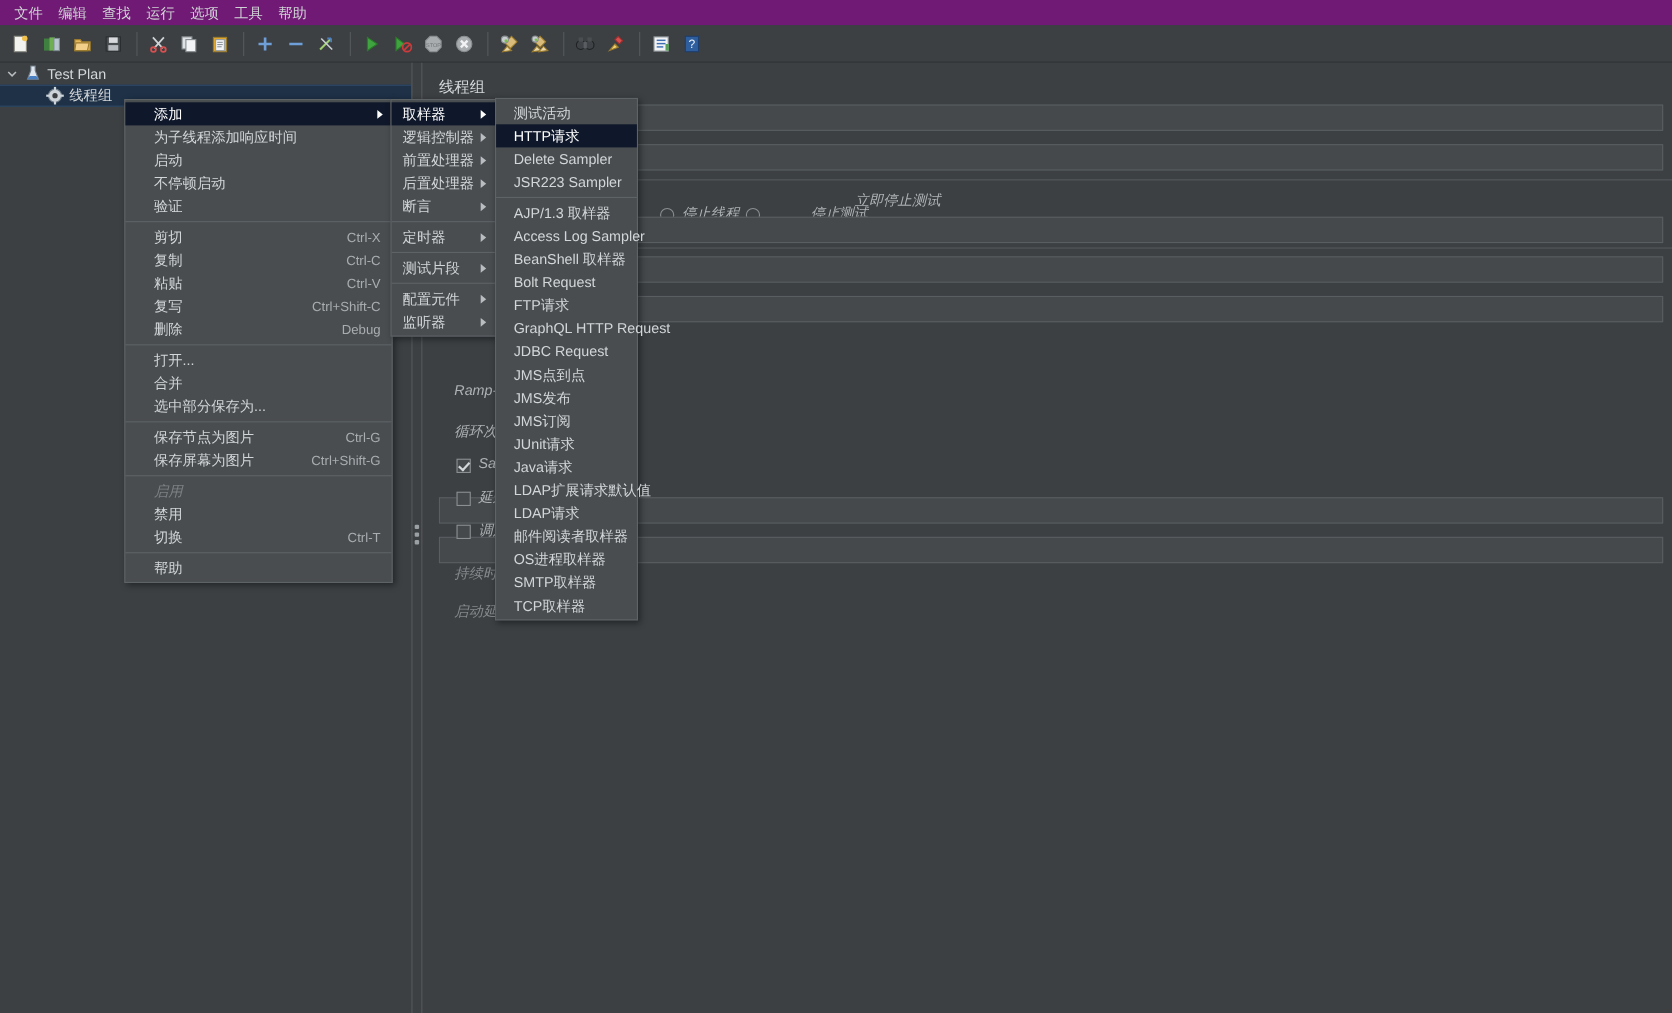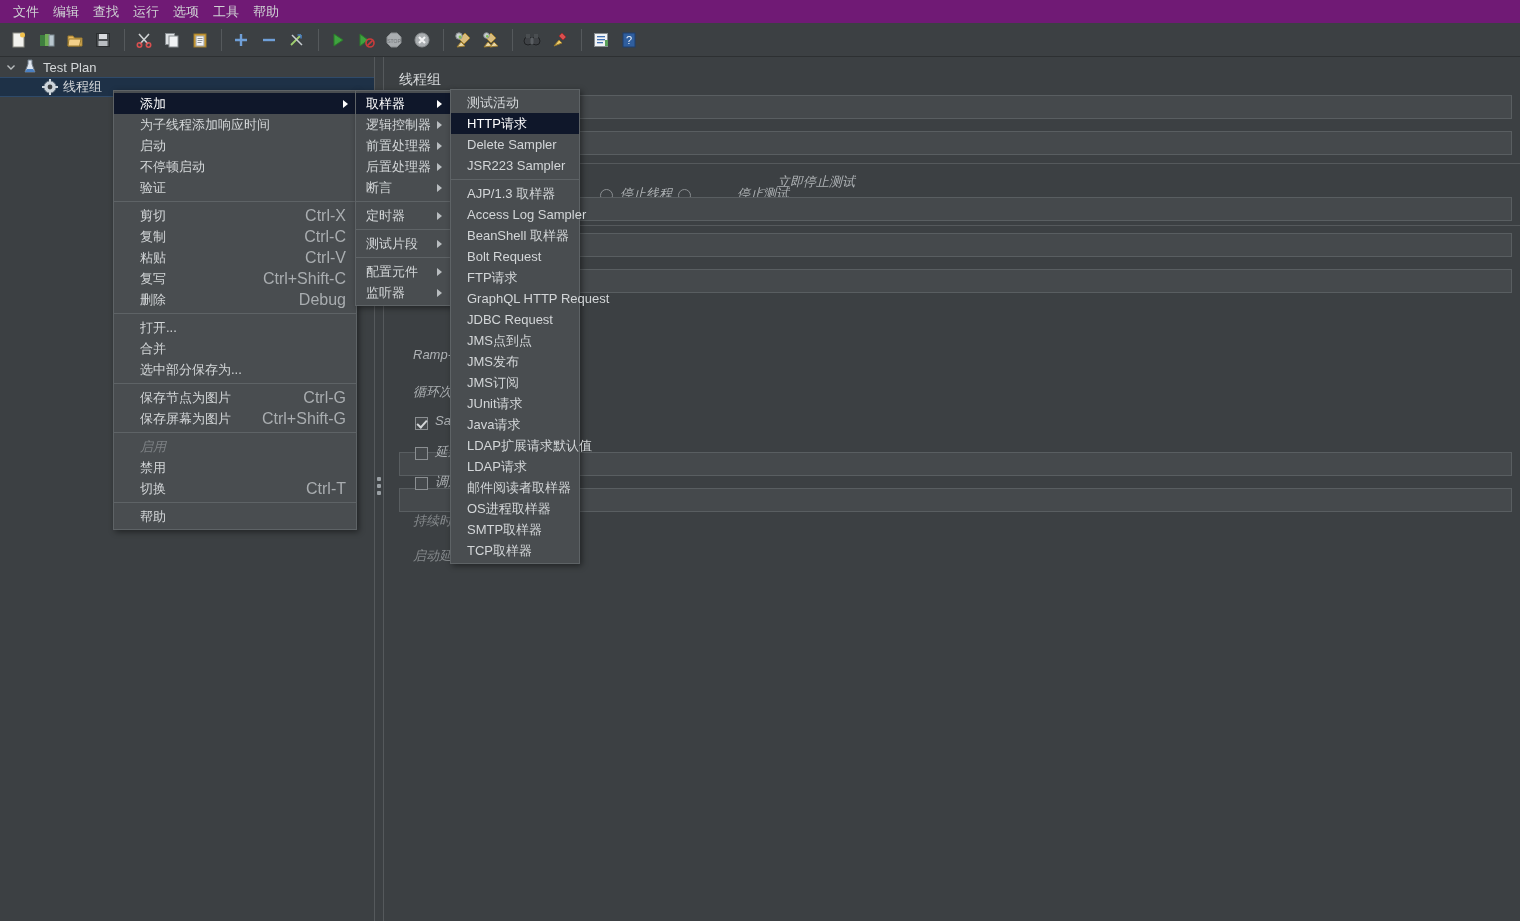--- a/index.html
+++ b/index.html
@@ -185,21 +185,21 @@
   }
   .mrow.hl {
     background: #0f172a;
     color: #ffffff;
     align-items: center;
   }
   .mrow.disabled { color: #7d8184; font-style: italic; }
   .mrow .accel {
     position: absolute;
     right: 10px;
-    font-size: 16px;
+    font-size: 12px;
     color: #a9adb0;
   }
   .mrow .arrow {
     position: absolute;
     right: 8px;
     width: 0; height: 0;
     border-left: 5px solid #b9bdc0;
     border-top: 4px solid transparent;
     border-bottom: 4px solid transparent;
   }

